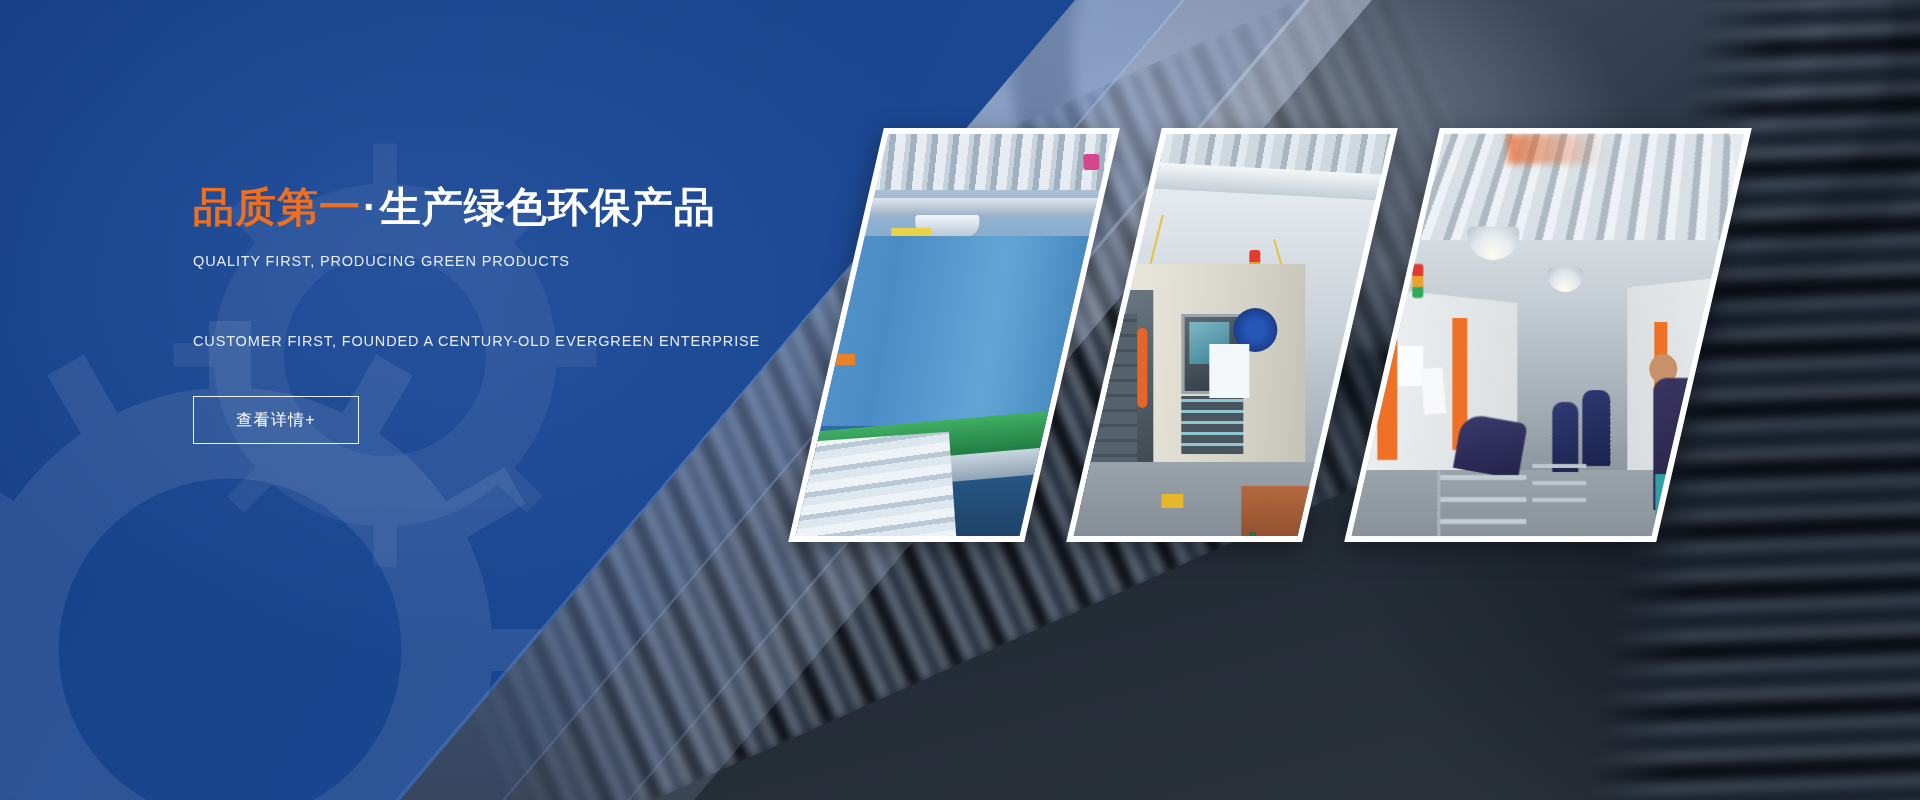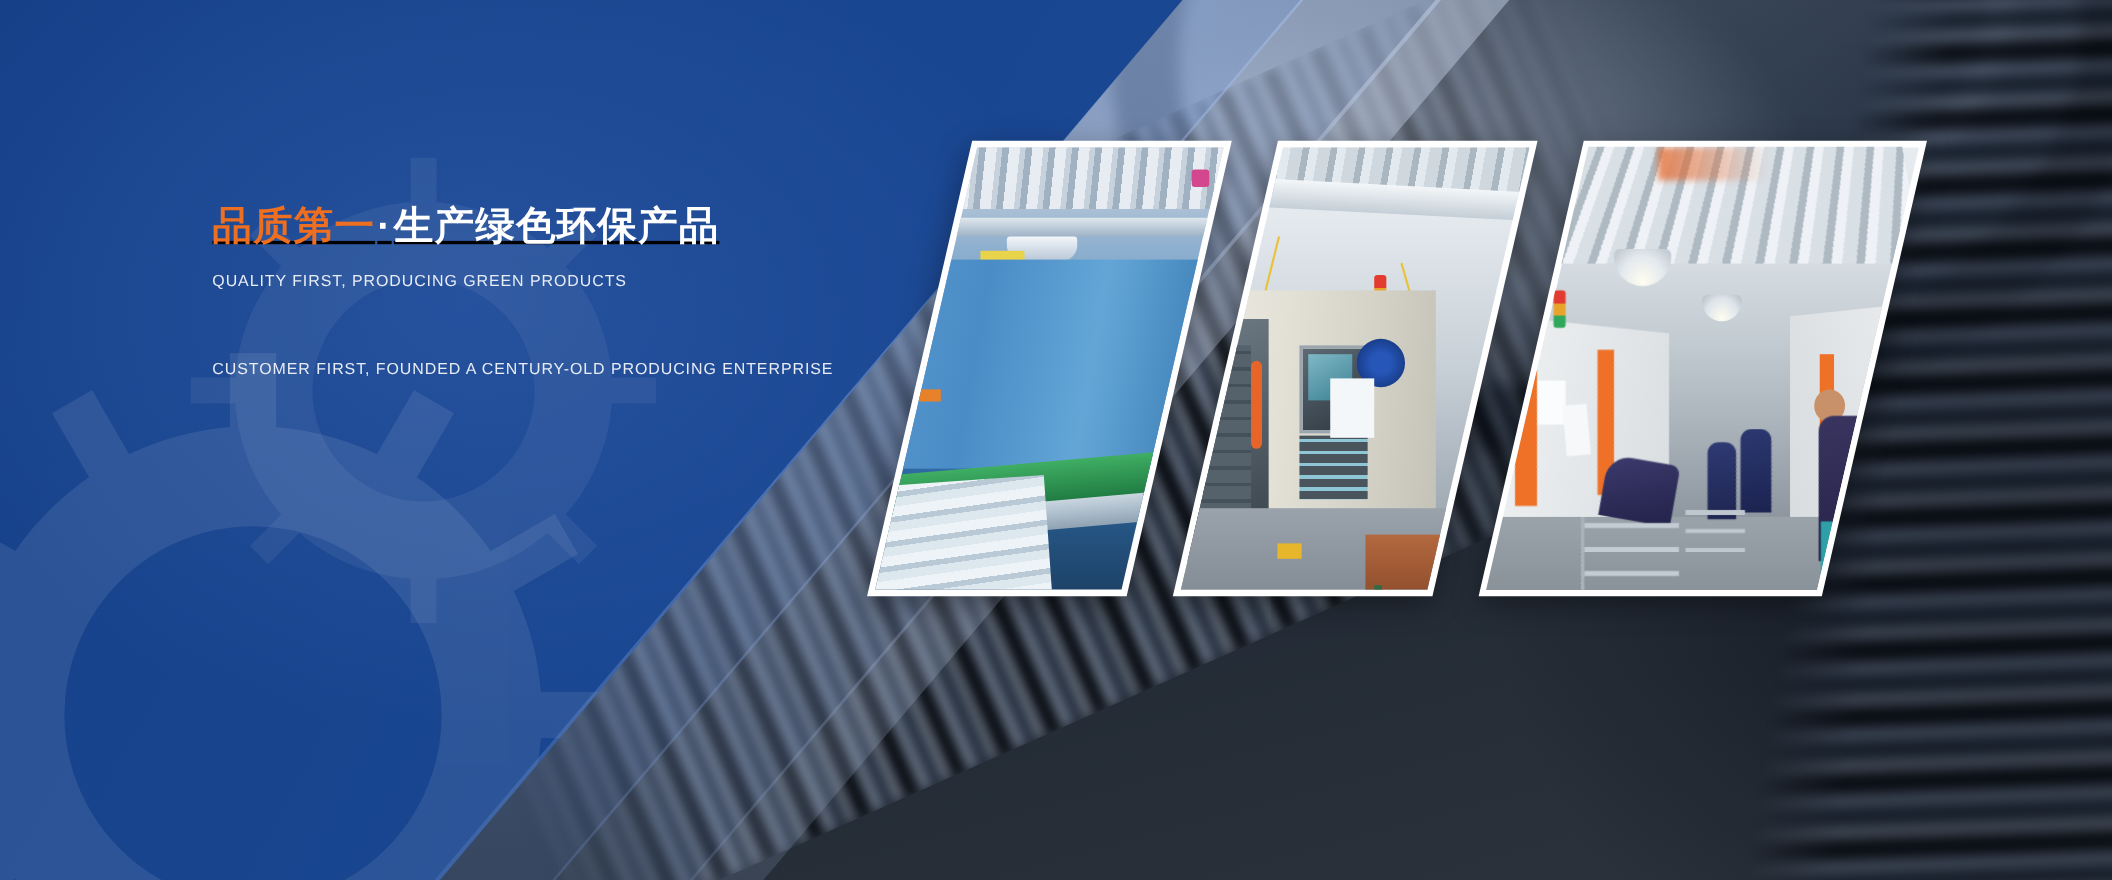--- a/index.html
+++ b/index.html
@@ -74,21 +74,21 @@
      background:linear-gradient(180deg,rgba(146,176,226,.62),rgba(96,130,190,.30));}
   .ribbon-b{position:absolute;inset:0;
      clip-path:polygon(1182px 0, 1310px 0, 630px 800px, 502px 800px);
      background:linear-gradient(180deg,rgba(175,195,232,.50),rgba(120,148,200,.22));}
   .ribbon-c{position:absolute;inset:0;
      clip-path:polygon(1305px 0, 1372px 0, 694px 800px, 627px 800px);
      background:linear-gradient(180deg,rgba(206,218,240,.45),rgba(150,172,212,.18));}
 
   
   .copy{position:absolute;left:193px;top:186px;width:640px;}
-  .hl{font-size:36px;font-weight:700;letter-spacing:1px;line-height:1.06;white-space:nowrap;text-decoration:underline;}
+  .hl{font-size:41px;font-weight:700;letter-spacing:1px;line-height:1.06;white-space:nowrap;}
   .hl .accent{color:#EE6F1F;}
   .hl .rest{color:#ffffff;}
   .hl .dot{color:#ffffff;padding:0 2px;}
   .sub{color:#e7ecf5;font-size:14.5px;letter-spacing:.85px;white-space:nowrap;}
   .gap1{height:24px;}
   .gap2{height:42px;}
   .gap3{height:22px;}
 
   .cta{margin-top:47px;display:inline-flex;align-items:center;justify-content:center;
      width:166px;height:48px;border:1px solid rgba(255,255,255,.92);
@@ -360,16 +360,19 @@
   </div>
 
   <div class="copy">
     <div class="hl">
       <span class="accent">品质第一</span><span class="dot">·</span><span class="rest">生产绿色环保产品</span>
     </div>
     <div class="gap1"></div>
     <div class="sub">QUALITY FIRST, PRODUCING GREEN PRODUCTS</div>
     <div class="gap2"></div>
     <div class="gap3"></div>
-    <div class="sub">CUSTOMER FIRST, FOUNDED A CENTURY-OLD PRODUCING ENTERPRISE</div>
+    <div class="sub">CUSTOMER FIRST, FOUNDED A CENTURY-OLD EVERGREEN ENTERPRISE</div>
+    <div>
+      <button class="cta">查看详情+</button>
+    </div>
   </div>
 
 </div>
 
 </body></html>

